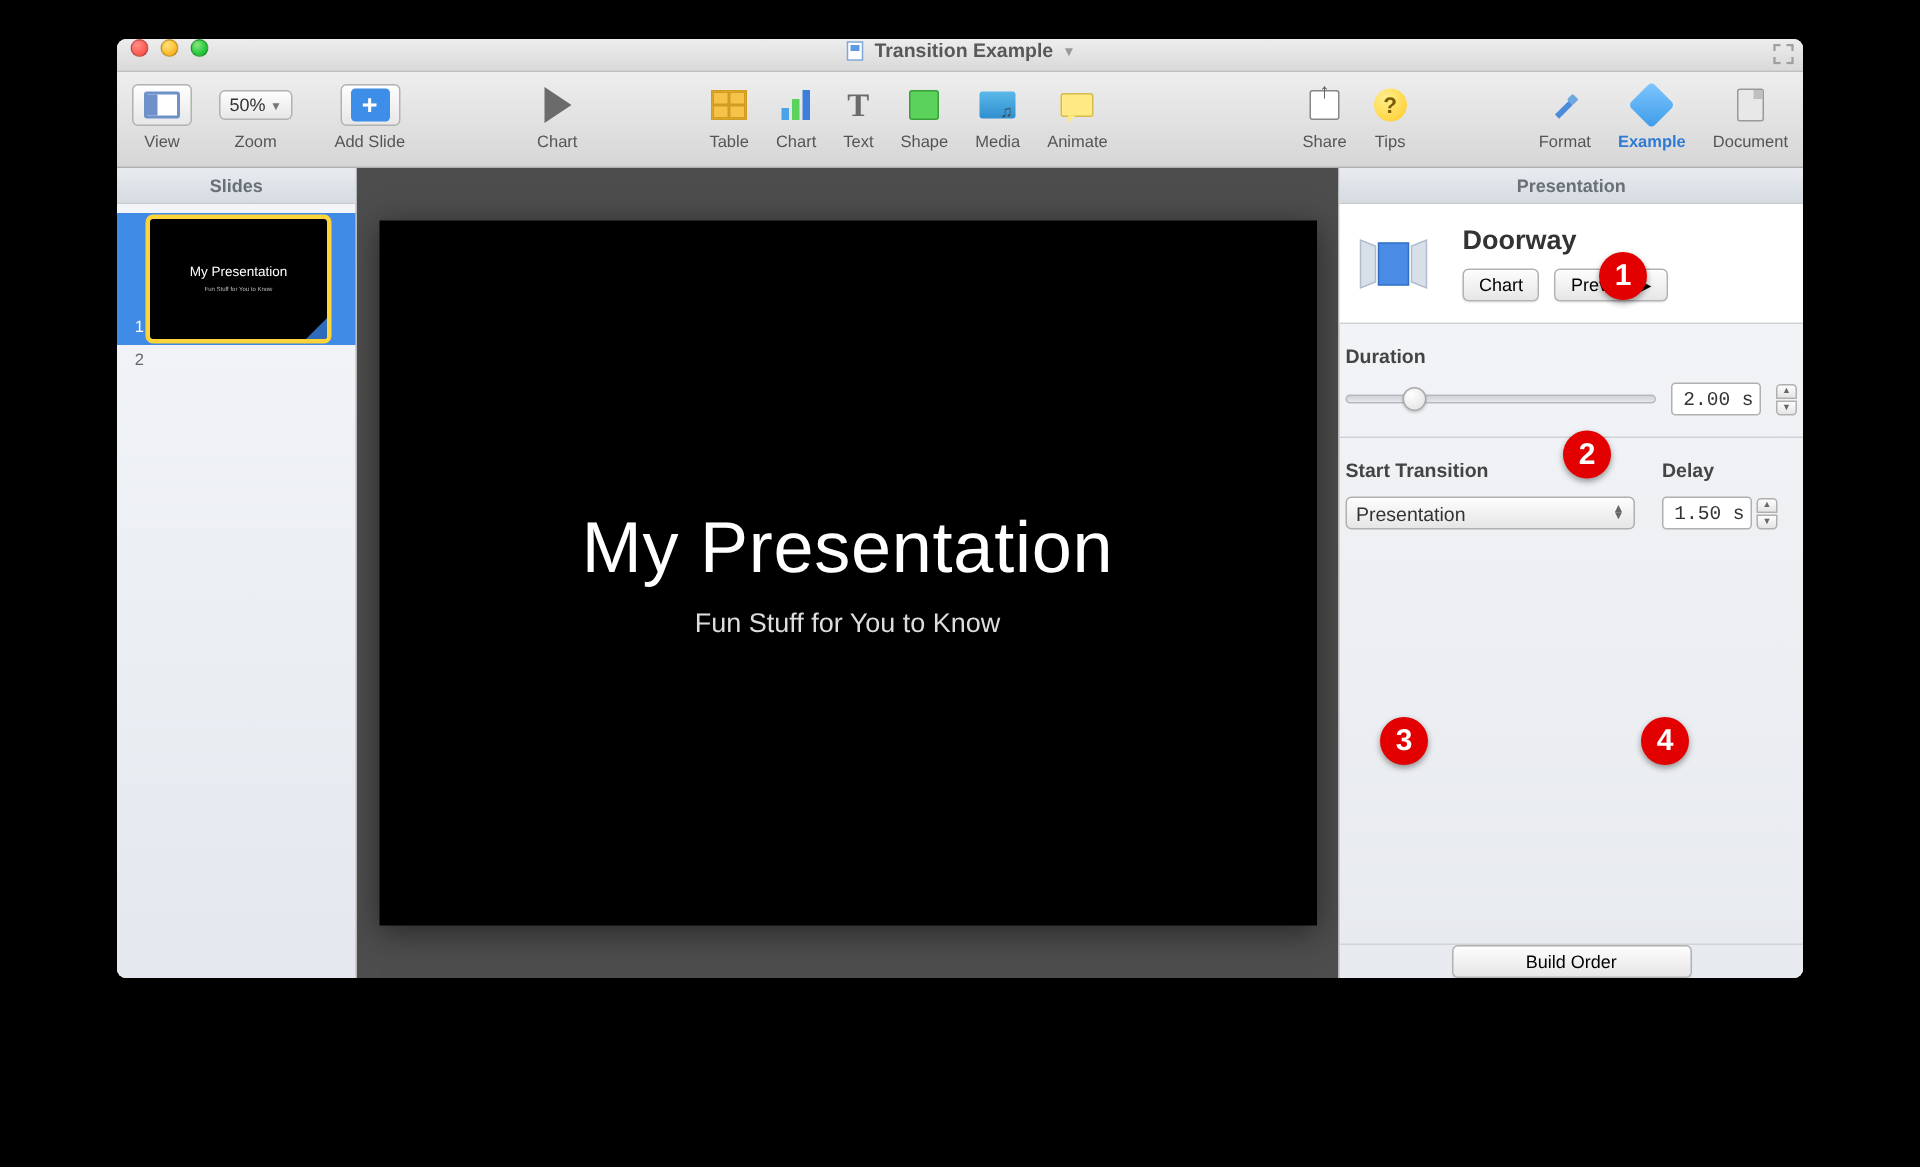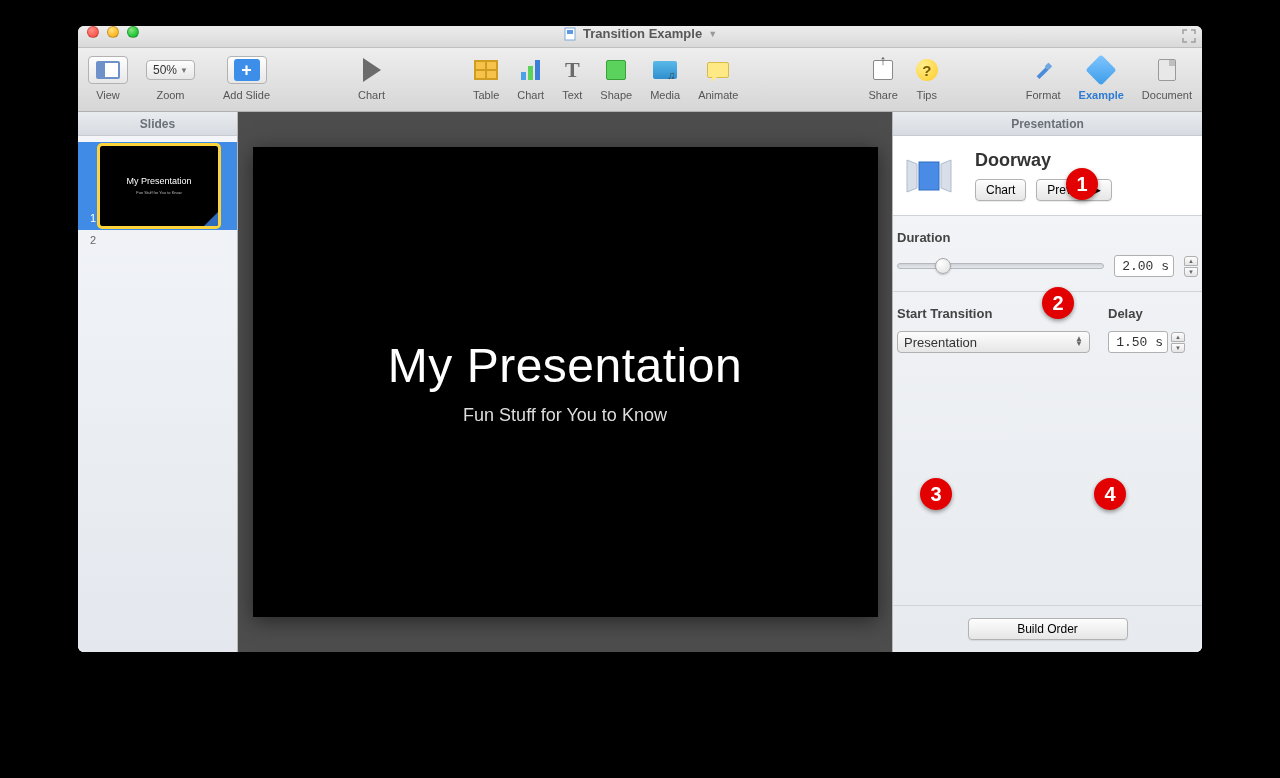--- a/index.html
+++ b/index.html
@@ -320,21 +320,20 @@
   background: linear-gradient(#fdfdfd,#e6e6e6);
   border: 1px solid #b0b0b0;
   border-radius: 4px;
   display: flex;
   align-items: center;
   justify-content: space-between;
   padding: 0 6px;
   font-size: 13px;
 }
 .build-order-row {
-  padding: 12px;
   border-top: 1px solid #d0d4d9;
   display:flex;justify-content:center;
   margin-top:auto;
 }
 
 .callout {
   position: absolute;
   width: 32px; height: 32px;
   border-radius: 50%;
   background: #e30000;

